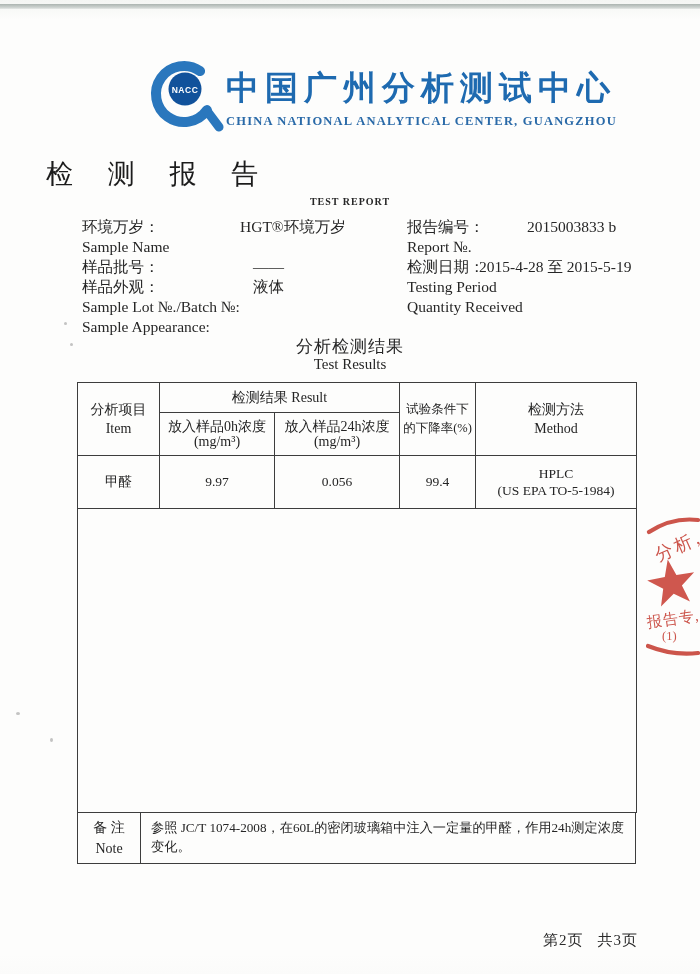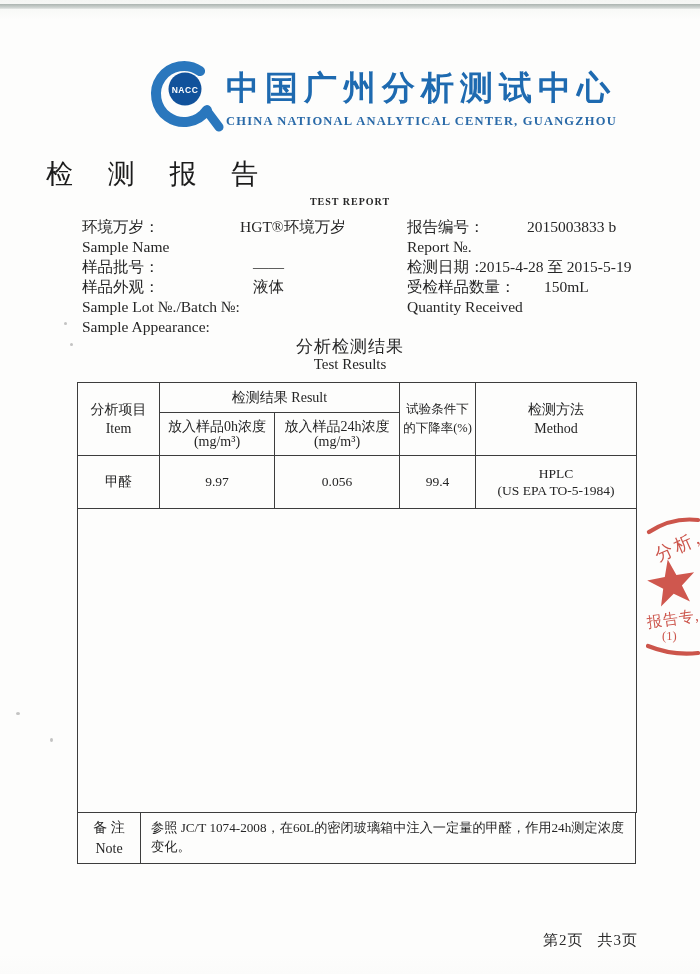--- a/index.html
+++ b/index.html
@@ -131,23 +131,21 @@
   </div>
 
   <div class="info-col info-right">
     <div class="info-line">
       <span class="info-label rw-a">报告编号：</span><span>2015003833 b</span>
     </div>
     <div class="info-line">Report №.</div>
     <div class="info-line">
       <span class="info-label rw-b">检测日期：</span><span>2015-4-28  至 2015-5-19</span>
     </div>
-    <div class="info-line">
-      <span class="info-label rw-c">受检样品数量：</span><span>150mL</span>
-    </div>
+    <div class="info-line">Testing Period</div>
     <div class="info-line">Quantity Received</div>
   </div>
 
   <div class="section-zh">分析检测结果</div>
   <div class="section-en">Test Results</div>
 
   <div class="results-table">
     <table>
       <colgroup>
         <col style="width:82px">

